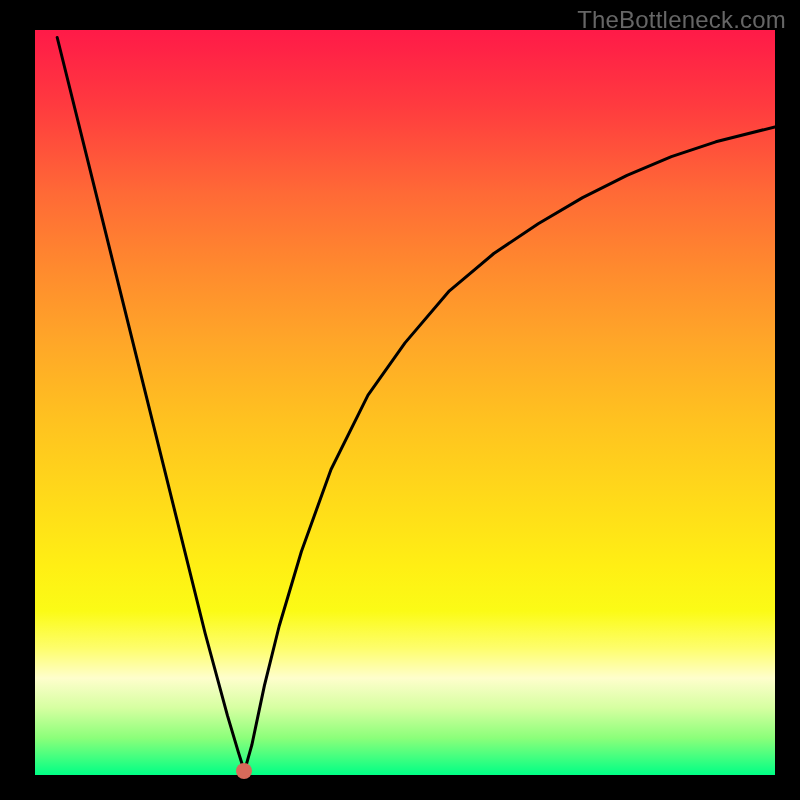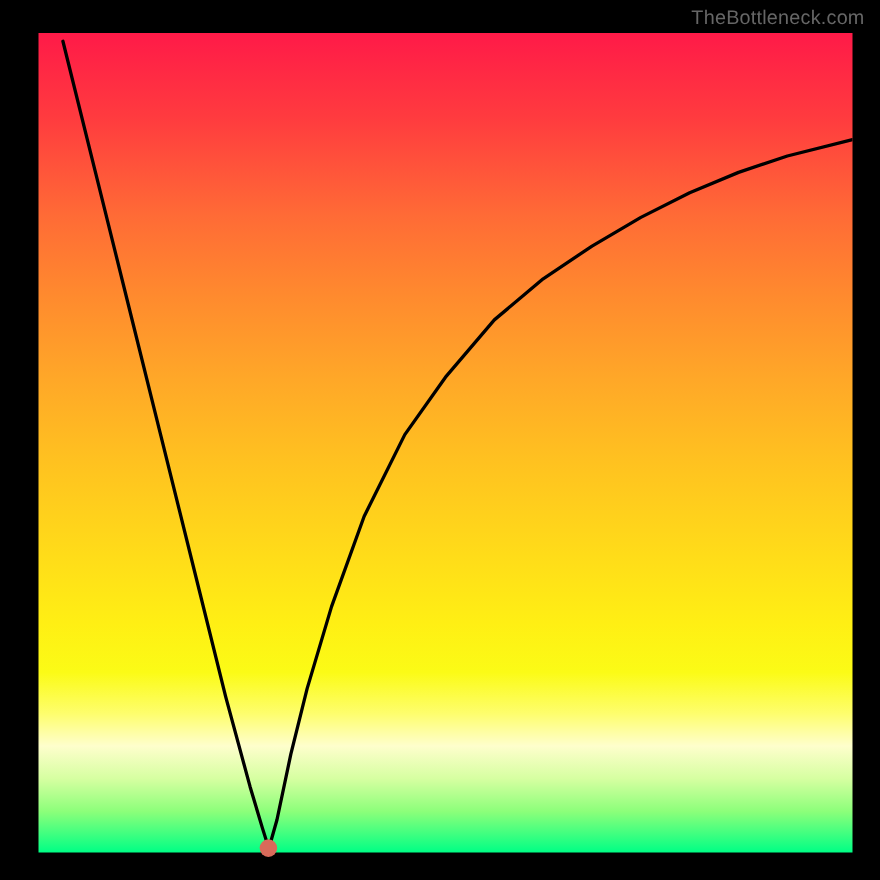--- a/index.html
+++ b/index.html
@@ -41,21 +41,21 @@
       #d6ffa1 91%,
       #8cff7a 95%,
       #00ff85 100%
     );
   }
   .watermark {
     position: absolute;
     top: 6px;
     right: 14px;
     color: #666;
-    font-size: 18px;
+    font-size: 24px;
     font-weight: 500;
     letter-spacing: 0.2px;
     z-index: 5;
   }
   svg.curve {
     position: absolute;
     left: 35px;
     top: 30px;
     width: 740px;
     height: 745px;

